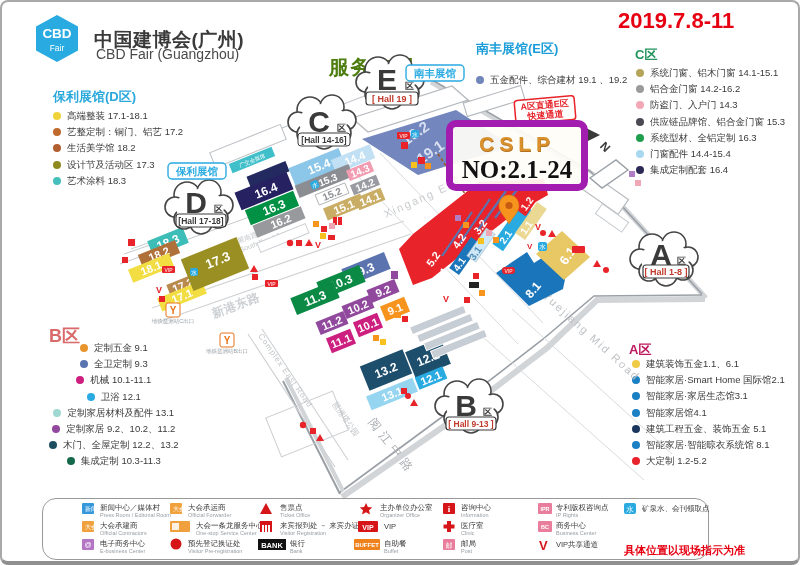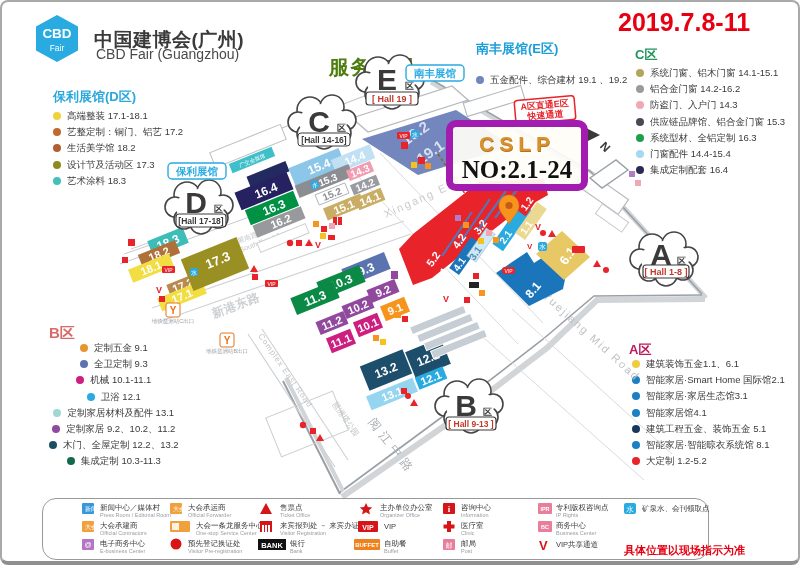--- a/index.html
+++ b/index.html
@@ -22,33 +22,33 @@
 <text x="22" y="36" font-size="8.5" fill="#fff" text-anchor="middle">Fair</text>
 </svg>
 </div>
 
 <div class="abs ttl" style="left:92px;top:25px;font-size:19px;color:#3a3a3a;letter-spacing:0.5px;">中国建博会(广州)</div>
 
 <div class="abs" style="left:94px;top:44px;font-size:14px;color:#4a4a4a;">CBD Fair (Guangzhou)</div>
 
 <div class="abs ttl" style="left:327px;top:12px;font-size:20px;color:#4d7c0f;letter-spacing:1.5px;margin-top:40px;">服务点图</div>
 
-<div class="abs ttl" style="left:616px;top:6px;font-size:25px;color:#e60012;">2019.7.8-11</div>
+<div class="abs ttl" style="left:616px;top:6px;font-size:22px;color:#e60012;">2019.7.8-11</div>
 
 <div class="abs ttl" style="left:51px;top:86px;font-size:13px;color:#29a8dc;">保利展馆(D区)</div>
 
 <ul class="leg abs" style="left:51px;top:106px;">
 <li><b style="background:#f0d33a"></b>高端整装 17.1-18.1</li>
 <li><b style="background:#c06a2e"></b>艺整定制：铜门、铝艺 17.2</li>
 <li><b style="background:#b15f31"></b>生活美学馆 18.2</li>
 <li><b style="background:#8f8a1e"></b>设计节及活动区 17.3</li>
 <li><b style="background:#45bfbb"></b>艺术涂料 18.3</li>
 </ul>
 
-<div class="abs ttl" style="left:47px;top:322px;font-size:15px;color:#d96a6a;">B区</div>
+<div class="abs ttl" style="left:47px;top:322px;font-size:18px;color:#d96a6a;">B区</div>
 
 <ul class="leg abs" style="left:47px;top:338px;text-align:center;">
 <li><b style="background:#e8952e"></b>定制五金 9.1</li>
 <li><b style="background:#5b74b0"></b>全卫定制 9.3</li>
 <li><b style="background:#cc1f7f"></b>机械 10.1-11.1</li>
 <li><b style="background:#29abe2"></b>卫浴 12.1</li>
 <li><b style="background:#9fd8d2"></b>定制家居材料及配件 13.1</li>
 <li><b style="background:#90499c"></b>定制家居 9.2、10.2、11.2</li>
 <li><b style="background:#1d4e5f"></b>木门、全屋定制 12.2、13.2</li>
 <li><b style="background:#14694a"></b>集成定制 10.3-11.3</li>

